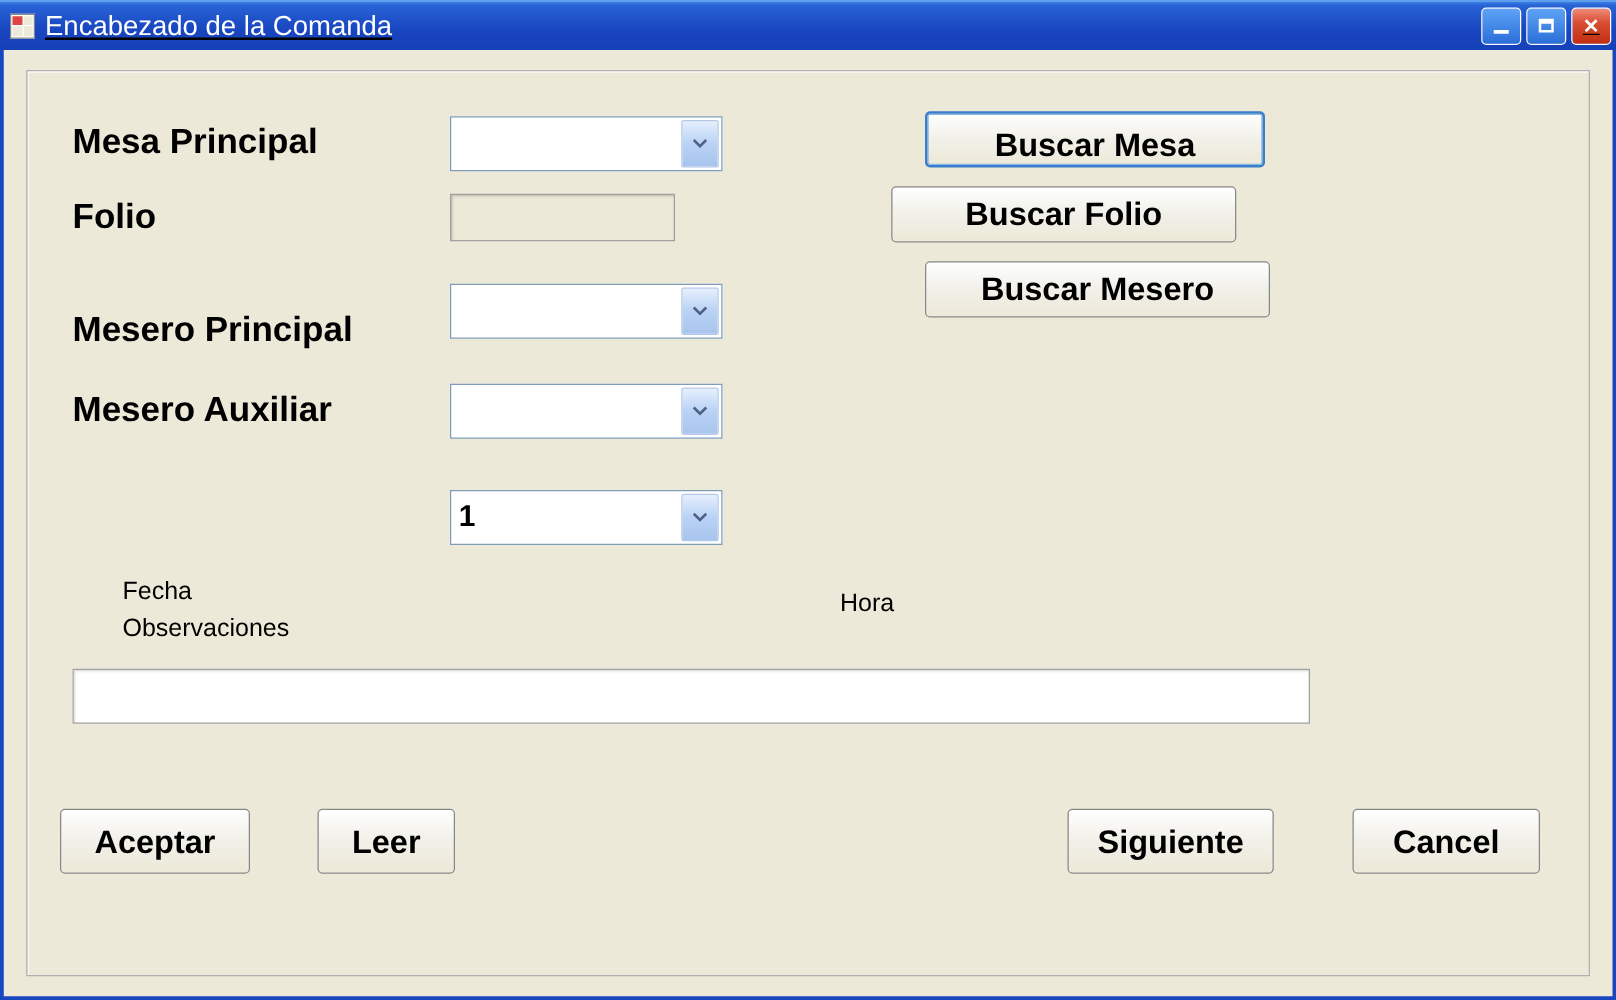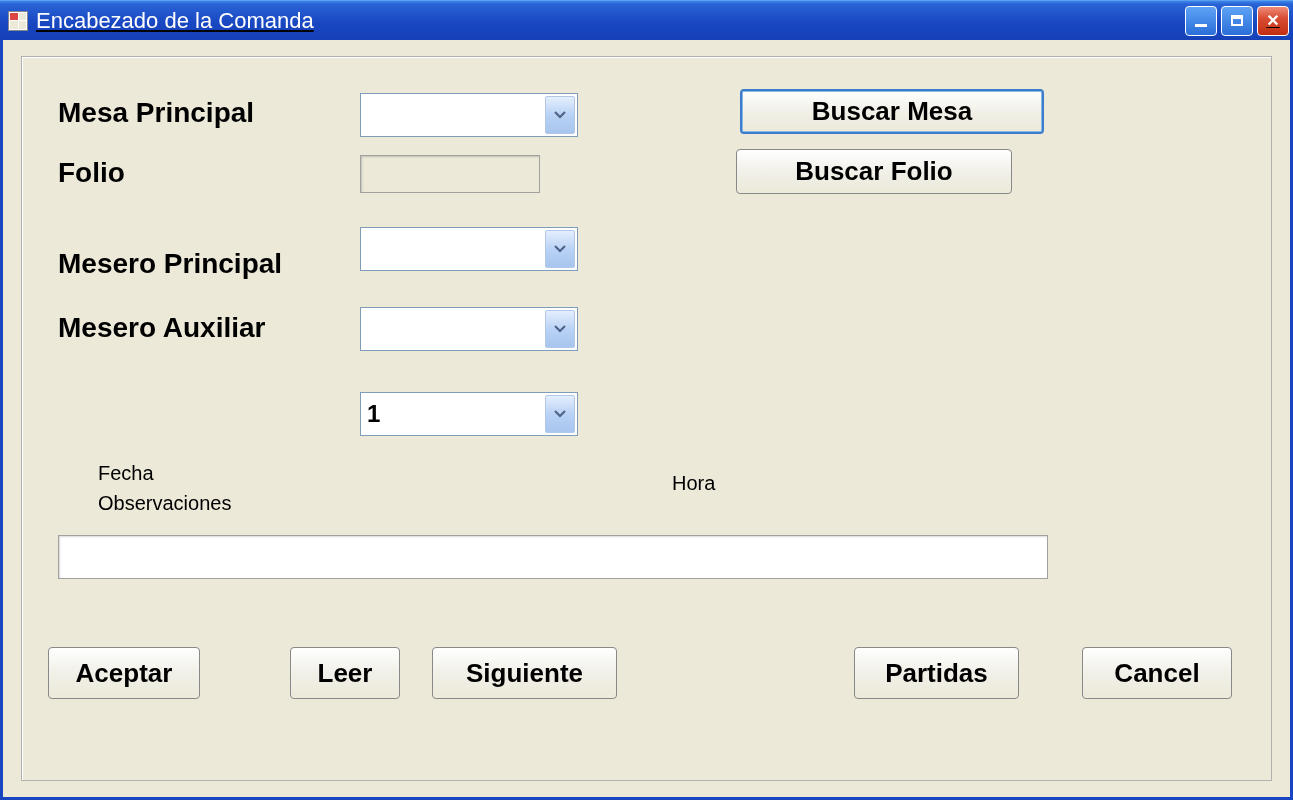--- a/index.html
+++ b/index.html
@@ -187,39 +187,42 @@
 
       <div class="lbl" style="left:36px; top:40px;">Mesa Principal</div>
       <div class="winselect" style="left:338px; top:36px; width:218px; height:44px;">
         <span></span>
         <div class="arrow-btn">
           <svg viewBox="0 0 12 8">
               <path d="M1 1 L6 6 L11 1" stroke="#4d6185" stroke-width="2" fill="none"></path>
             </svg>
         </div>
       </div>
-      <div class="winbtn focus" style="left:718px; top:32px; width:304px; height:45px;">
+      <div class="winbtn focus" style="left:718px; top:32px; width:272px; height:45px;align-items:flex-end;">
         <span>Buscar Mesa</span>
       </div>
 
       <div class="lbl" style="left:36px; top:100px;">Folio</div>
       <div class="wintext ro" style="left:338px; top:98px; width:180px; height:38px;"></div>
-      <div class="winbtn" style="left:714px; top:92px; width:276px; height:45px;">
+      <div class="winbtn" style="left:691px; top:92px; width:276px; height:45px;">
         <span>Buscar Folio</span>
       </div>
 
       <div class="lbl" style="left:36px; top:175px;margin-top:16px;">Mesero Principal</div>
       <div class="winselect" style="left:338px; top:170px; width:218px; height:44px;">
         <span></span>
         <div class="arrow-btn">
           <svg viewBox="0 0 12 8">
               <path d="M1 1 L6 6 L11 1" stroke="#4d6185" stroke-width="2" fill="none"></path>
             </svg>
         </div>
       </div>
+      <div class="winbtn" style="left:718px; top:152px; width:276px; height:45px;">
+        <span>Buscar Mesero</span>
+      </div>
 
       <div class="lbl" style="left:36px; top:255px;">Mesero Auxiliar</div>
       <div class="winselect" style="left:338px; top:250px; width:218px; height:44px;">
         <span></span>
         <div class="arrow-btn">
           <svg viewBox="0 0 12 8">
               <path d="M1 1 L6 6 L11 1" stroke="#4d6185" stroke-width="2" fill="none"></path>
             </svg>
         </div>
       </div>
@@ -235,28 +238,25 @@
 
       <div class="lbl small" style="left:36px; top:405px;">Fecha</div>
       <div class="lbl small" style="left:610px; top:415px;">Hora</div>
       <div class="lbl small" style="left:36px; top:435px;">Observaciones</div>
 
       <div class="big-input" style="left:36px; top:478px; width:990px; height:44px;"></div>
 
       <div class="winbtn" style="left:26px;  top:590px; width:152px; height:52px;">
         <span>Aceptar</span>
       </div>
-      <div class="winbtn" style="left:232px; top:590px; width:110px; height:52px;margin-left:36px;">
+      <div class="winbtn" style="left:232px; top:590px; width:110px; height:52px;">
         <span>Leer</span>
       </div>
-      <div class="winbtn" style="left:410px; top:590px; width:185px; height:52px;">
+      <div class="winbtn" style="left:832px; top:590px; width:165px; height:52px;">
         <span>Siguiente</span>
-      </div>
-      <div class="winbtn" style="left:832px; top:590px; width:165px; height:52px;">
-        <span>Partidas</span>
       </div>
       <div class="winbtn" style="left:1060px; top:590px; width:150px; height:52px;">
         <span>Cancel</span>
       </div>
 
     </div>
   </div>
 </div>
 
 </body></html>

